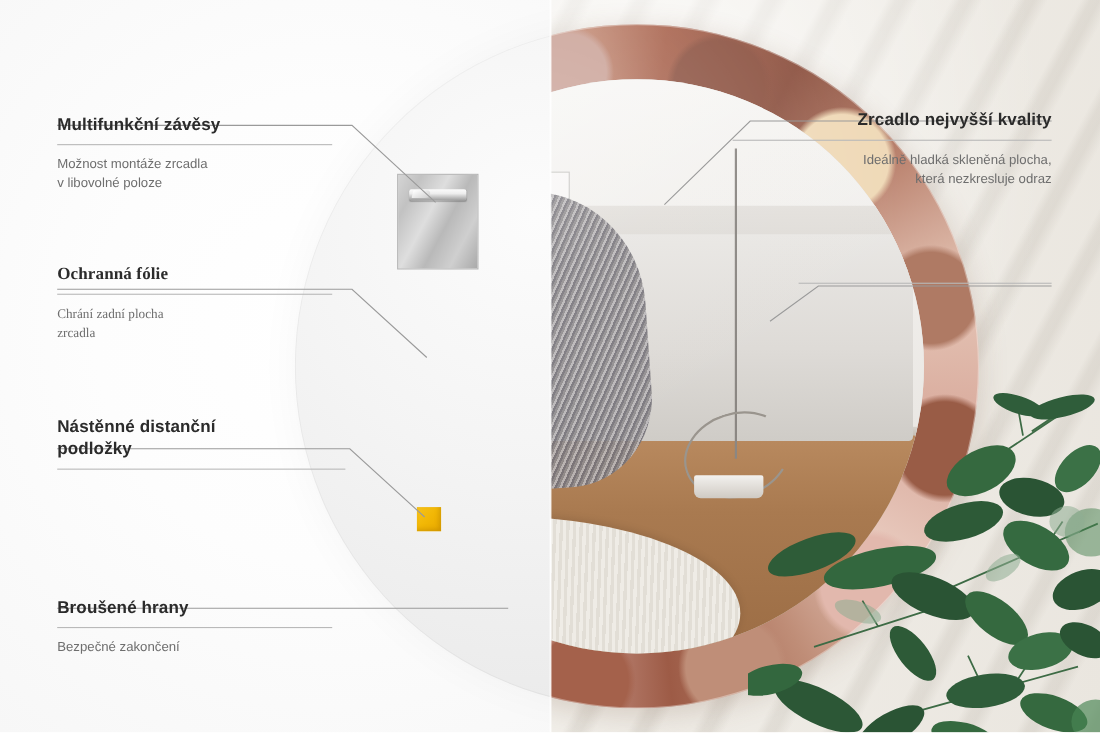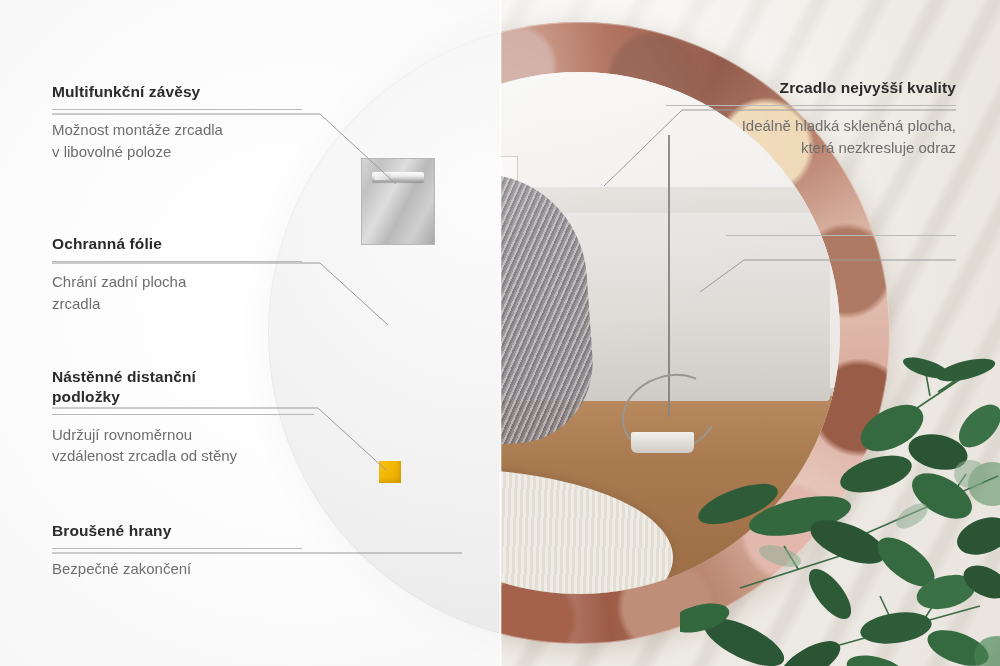--- a/index.html
+++ b/index.html
@@ -202,30 +202,30 @@
     position:absolute;inset:0;
     background:linear-gradient(150deg,rgba(255,255,255,.45) 0%,rgba(255,255,255,.06) 35%,rgba(255,255,255,0) 60%);
     pointer-events:none;
   }
 
   
   .plant{position:absolute;right:-10px;bottom:-10px;width:330px;height:320px;}
   .plant svg{width:100%;height:100%;display:block;}
 
   
-  .callout{position:absolute;}
+  .callout{position:absolute;margin-top:22px;}
   .callout .ttl{
     font-size:15.5px;font-weight:bold;color:#2b2b2b;letter-spacing:.1px;
     line-height:1.28;white-space:pre-line;
   }
   .callout .rule{
     height:1px;background:#b9b9b9;margin:7px 0 9px 0;
   }
   .callout .desc{
-    font-size:15px;color:#6e6e6e;line-height:1.45;white-space:pre-line;
+    font-size:12px;color:#6e6e6e;line-height:1.45;white-space:pre-line;
     font-weight:400;
   }
   .callout.right{text-align:right;}
 
   
   .leaders{position:absolute;left:0;top:0;width:1000px;height:666px;pointer-events:none;}
 </style>
 </head>
 <body>
 
@@ -334,33 +334,31 @@
     </g>
   </svg>
 
   <div class="callout" style="left:52px;top:82px;width:250px;">
     <div class="ttl">Multifunkční závěsy</div>
     <div class="rule"></div>
     <div class="desc">Možnost montáže zrcadla
 v libovolné poloze</div>
   </div>
 
-  <div class="callout" style="left:52px;top:234px;width:250px;">
+  <div class="callout" style="left:52px;top:218px;width:250px;font-family:Liberation Serif, serif;">
     <div class="ttl">Ochranná fólie</div>
     <div class="rule"></div>
     <div class="desc">Chrání zadní plocha
 zrcadla</div>
   </div>
 
-  <div class="callout" style="left:52px;top:367px;width:262px;">
+  <div class="callout" style="left:52px;top:357px;width:262px;">
     <div class="ttl">Nástěnné distanční
 podložky</div>
     <div class="rule"></div>
-    <div class="desc">Udržují rovnoměrnou
-vzdálenost zrcadla od stěny</div>
   </div>
 
   <div class="callout" style="left:52px;top:521px;width:250px;">
     <div class="ttl">Broušené hrany</div>
     <div class="rule"></div>
     <div class="desc">Bezpečné zakončení</div>
   </div>
 
   <div class="callout right" style="left:666px;top:78px;width:290px;">
     <div class="ttl">Zrcadlo nejvyšší kvality</div>

